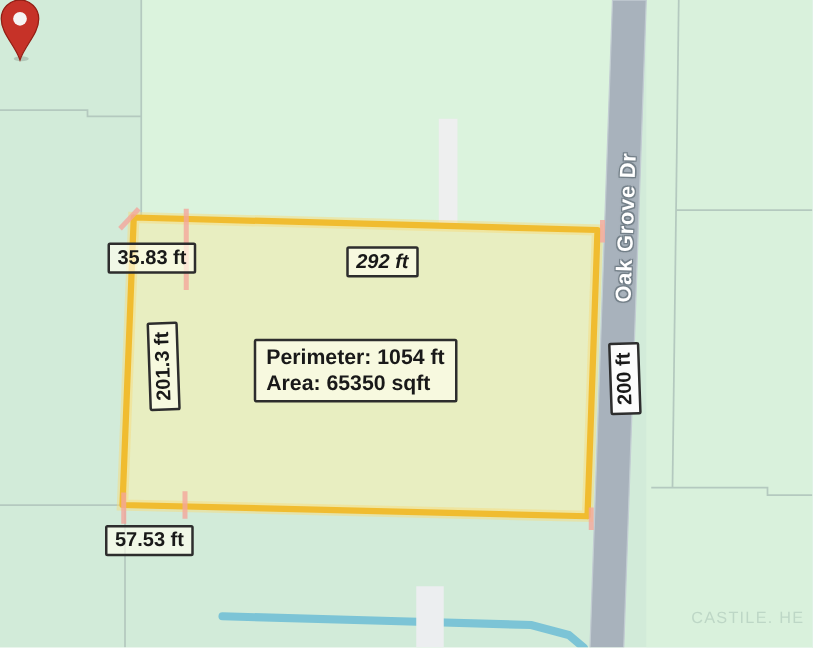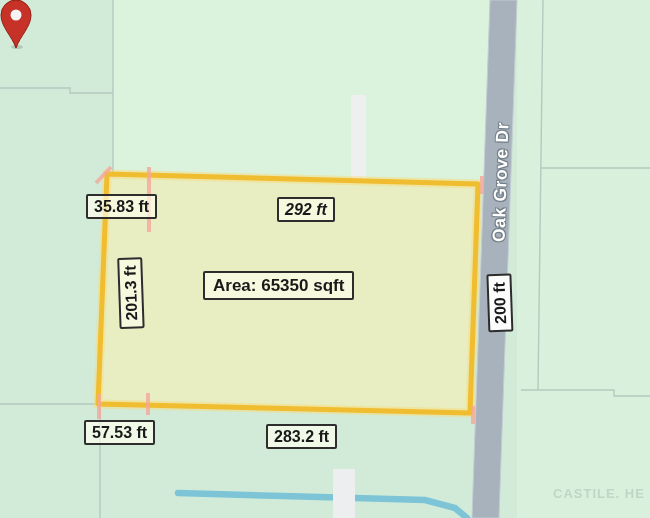--- a/index.html
+++ b/index.html
@@ -21,21 +21,21 @@
   .street{
     position:absolute;z-index:2;color:#ffffff;font-weight:bold;
     font-size:17.5px;letter-spacing:0.6px;white-space:nowrap;
     transform:translate(-50%,-50%) rotate(-88deg);
     text-shadow:0 0 2px #68757e,1px 1px 0 #78848d,-1px -1px 0 #78848d,
                 1px -1px 0 #78848d,-1px 1px 0 #78848d;
   }
   .pin{position:absolute;left:354px;top:294px;z-index:3;}
   .watermark{
     position:absolute;left:553px;top:486px;z-index:2;
-    font-size:13px;font-weight:bold;letter-spacing:1px;
+    font-size:13px;font-weight:normal;letter-spacing:1px;
     color:#9db8ac;opacity:0.45;filter:blur(0.6px);white-space:nowrap;
   }
 </style>
 </head>
 <body>
 
 <div id="map-canvas">
 
   <svg width="650" height="518" viewBox="0 0 650 518">
 
@@ -74,26 +74,26 @@
     </g>
   </svg>
 
   <div class="mlabel" style="left:86px;top:194px;">35.83 ft</div>
 
   <div class="mlabel" style="left:277px;top:197px;font-style:italic;">292 ft</div>
 
   <div class="mlabel vert" style="left:131px;top:293px;">201.3 ft</div>
 
   <div class="mlabel info" style="left:203px;top:271px;">
+    <div>Perimeter: 1054 ft</div>
     <div>Area: 65350 sqft</div>
   </div>
 
   <div class="mlabel" style="left:84px;top:420px;">57.53 ft</div>
 
-  <div class="mlabel" style="left:266px;top:424px;">283.2 ft</div>
 
   <div class="mlabel vert solid" style="left:500px;top:303px;">200 ft</div>
 
   <div class="street" style="left:501px;top:182px;">Oak Grove Dr</div>
 
   <svg class="pin" width="32" height="50" viewBox="0 0 32 50">
     <ellipse cx="17" cy="47" rx="6" ry="2" fill="rgba(0,0,0,0.15)"></ellipse>
     <path d="M16,48 C12,36 1,27 1,15 A15,15 0 1 1 31,15 C31,27 20,36 16,48 Z" fill="#c63228" stroke="#921e14" stroke-width="1"></path>
     <circle cx="16" cy="15" r="5.5" fill="#f6f4f4"></circle>
   </svg>

